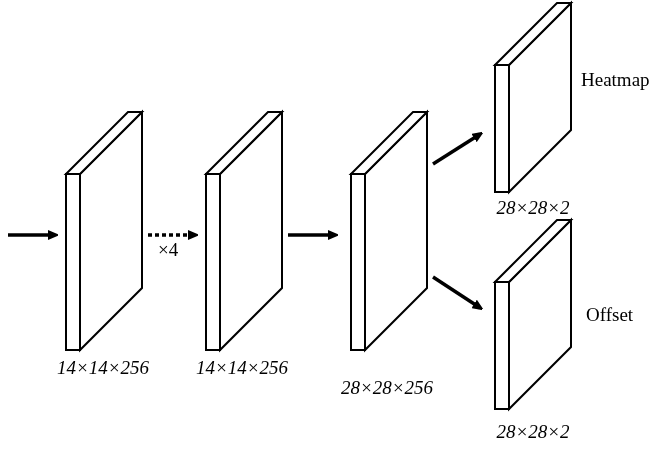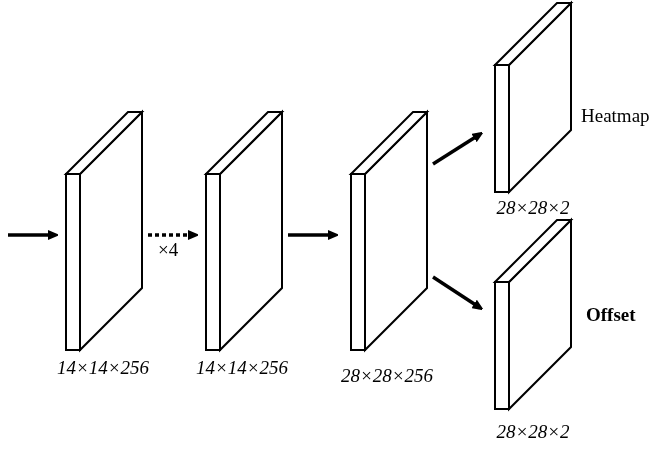--- a/index.html
+++ b/index.html
@@ -55,20 +55,20 @@
       <line x1="8" y1="235" x2="55" y2="235" stroke="#000000" stroke-width="3.5" marker-end="url(#arrowhead)"></line>
       <line x1="148" y1="235" x2="195" y2="235" stroke="#000000" stroke-width="3.5" stroke-dasharray="4,3" marker-end="url(#arrowhead)"></line>
       <line x1="288" y1="235" x2="335" y2="235" stroke="#000000" stroke-width="3.5" marker-end="url(#arrowhead)"></line>
       <line x1="433" y1="164" x2="479.9340234789024" y2="134.21494663838885" stroke="#000000" stroke-width="3.5" marker-end="url(#arrowhead)"></line>
       <line x1="433" y1="277" x2="479.9781823161587" y2="307.7165038221038" stroke="#000000" stroke-width="3.5" marker-end="url(#arrowhead)"></line>
     </g>
 </svg>
 
 <div class="label dim-label" style="left:103px; top:358px;">14×14×256</div>
 <div class="label dim-label" style="left:242px; top:358px;">14×14×256</div>
-<div class="label dim-label" style="left:387px; top:366px;">28×28×256</div>
+<div class="label dim-label" style="left:387px; top:378px;">28×28×256</div>
 <div class="label dim-label" style="left:533px; top:198px;">28×28×2</div>
 <div class="label dim-label" style="left:533px; top:422px;">28×28×2</div>
 
 <div class="label" style="left:158px; top:240px;">×4</div>
 
-<div class="label" style="left:581px; top:70px;margin-top:36px;">Heatmap</div>
-<div class="label" style="left:586px; top:305px;font-weight:bold;">Offset</div>
+<div class="label" style="left:581px; top:70px;">Heatmap</div>
+<div class="label" style="left:586px; top:305px;">Offset</div>
 
 </body></html>

